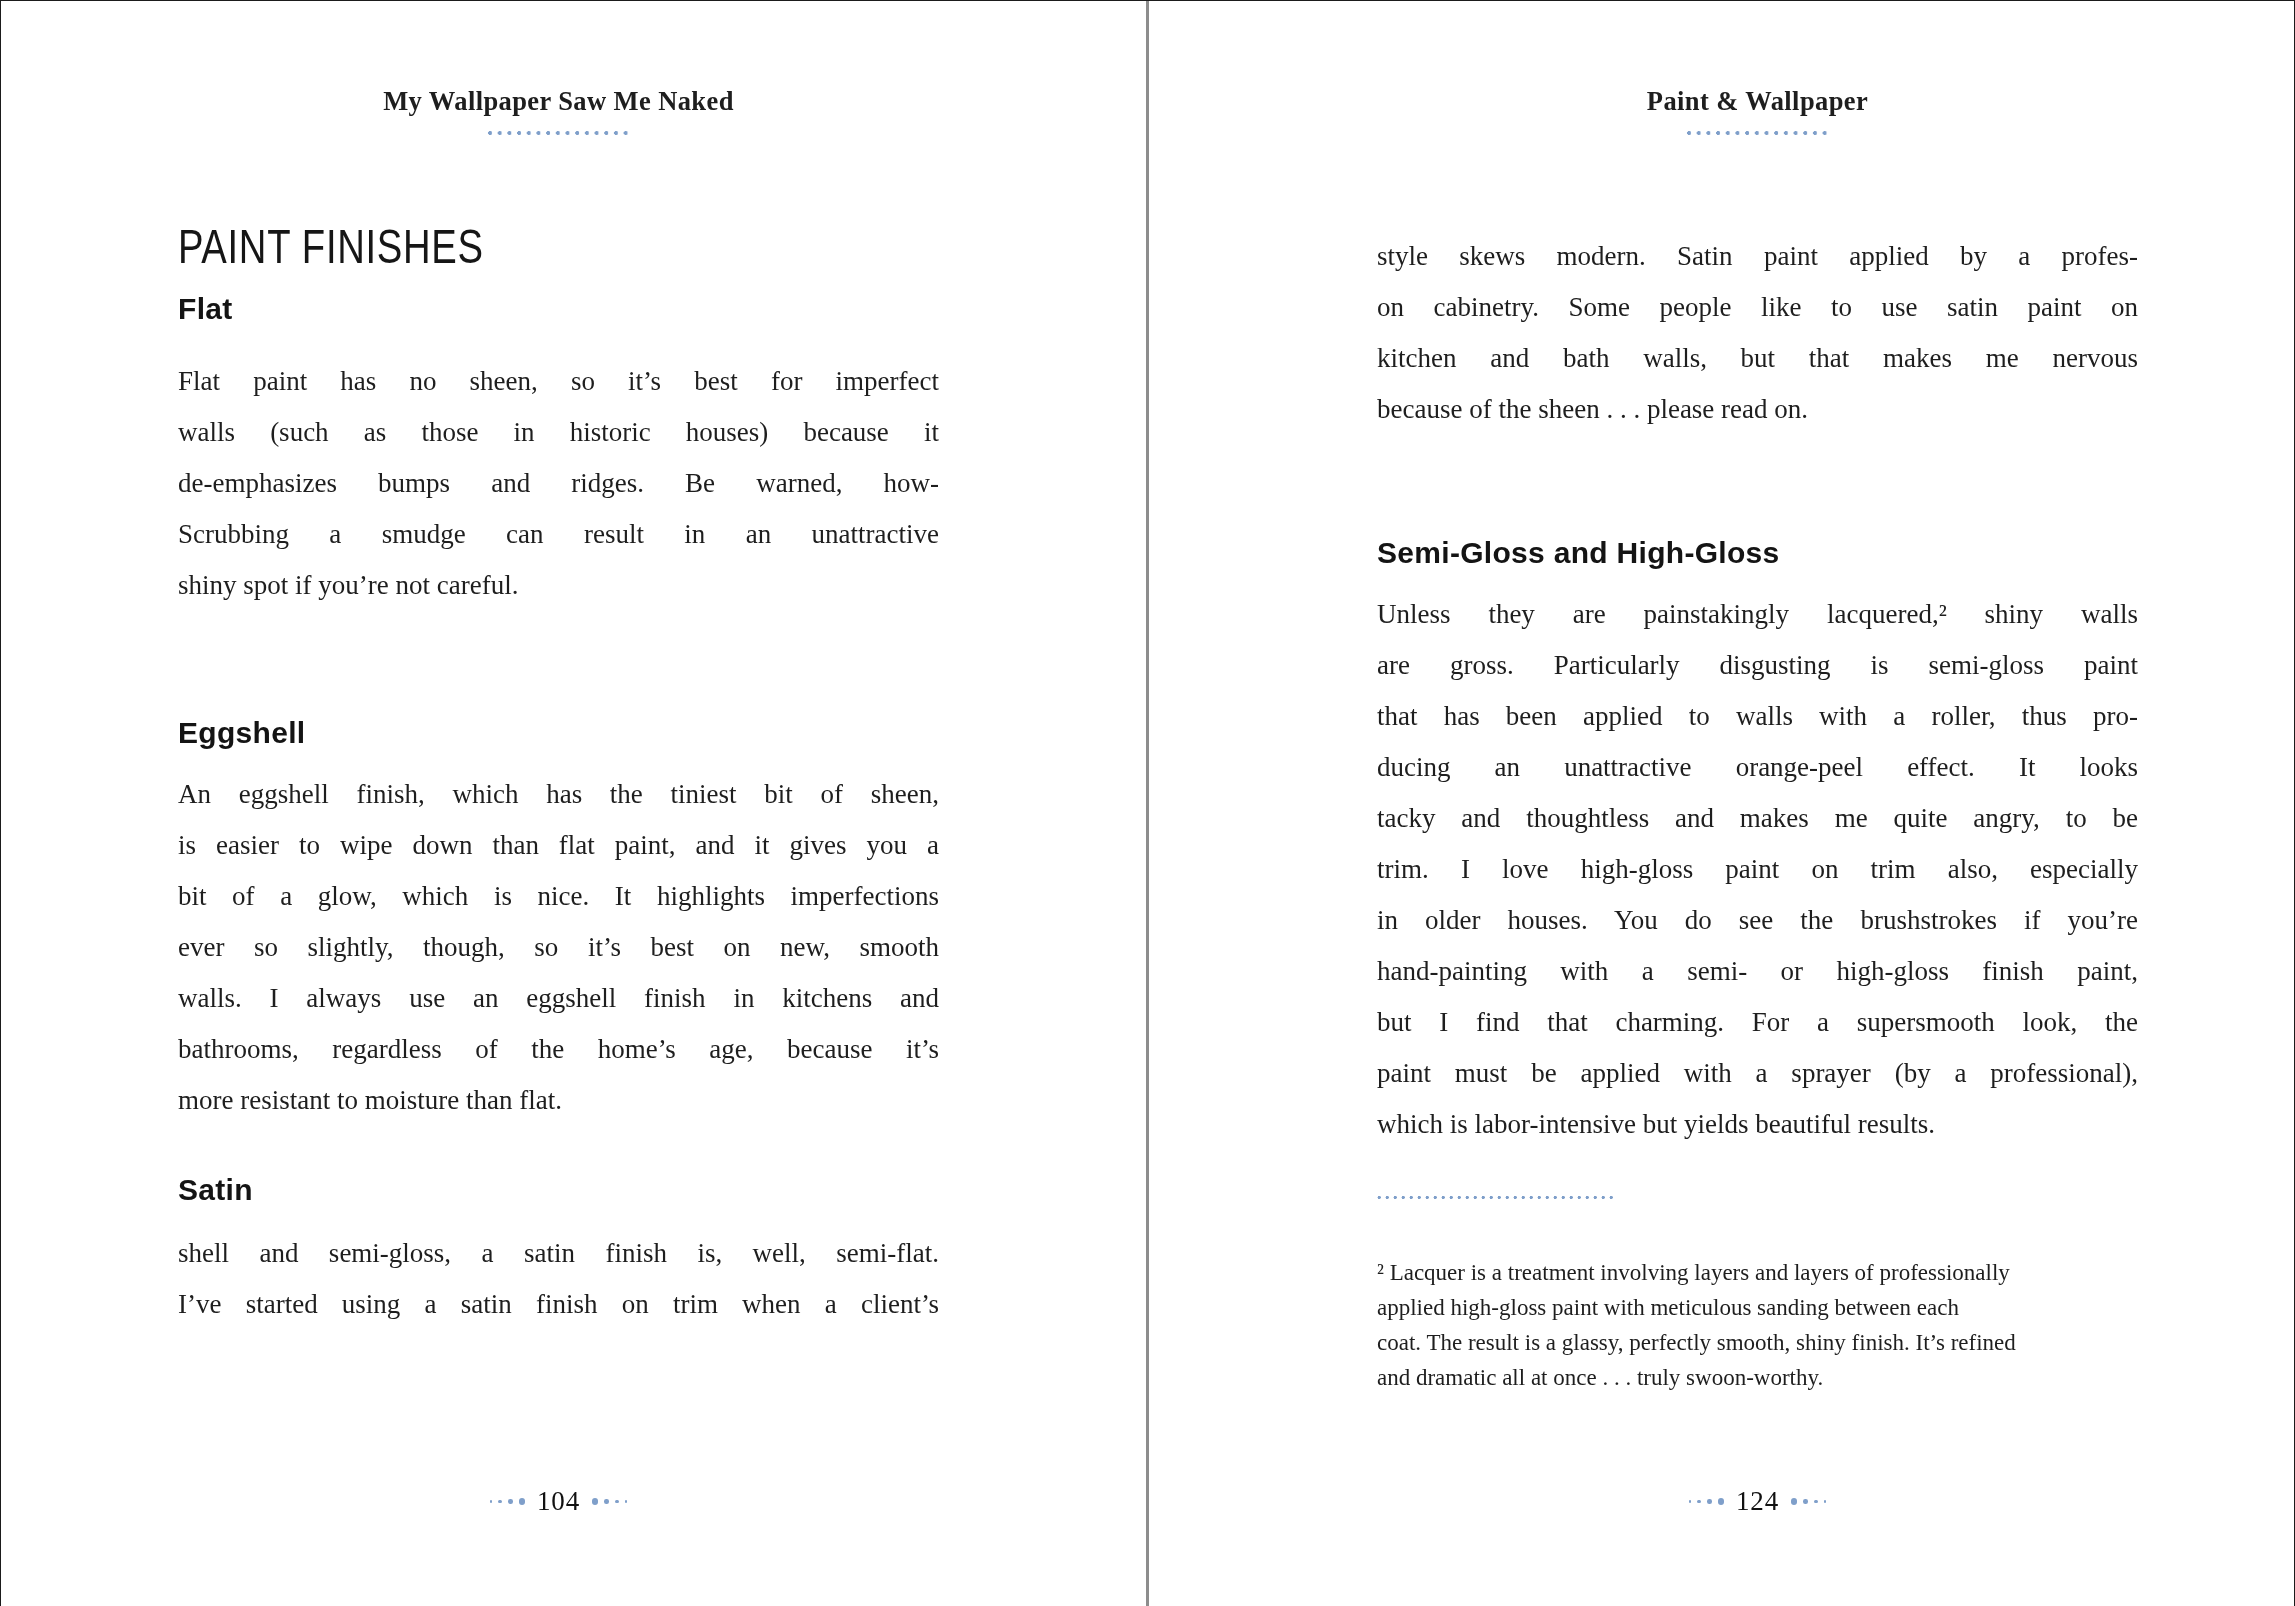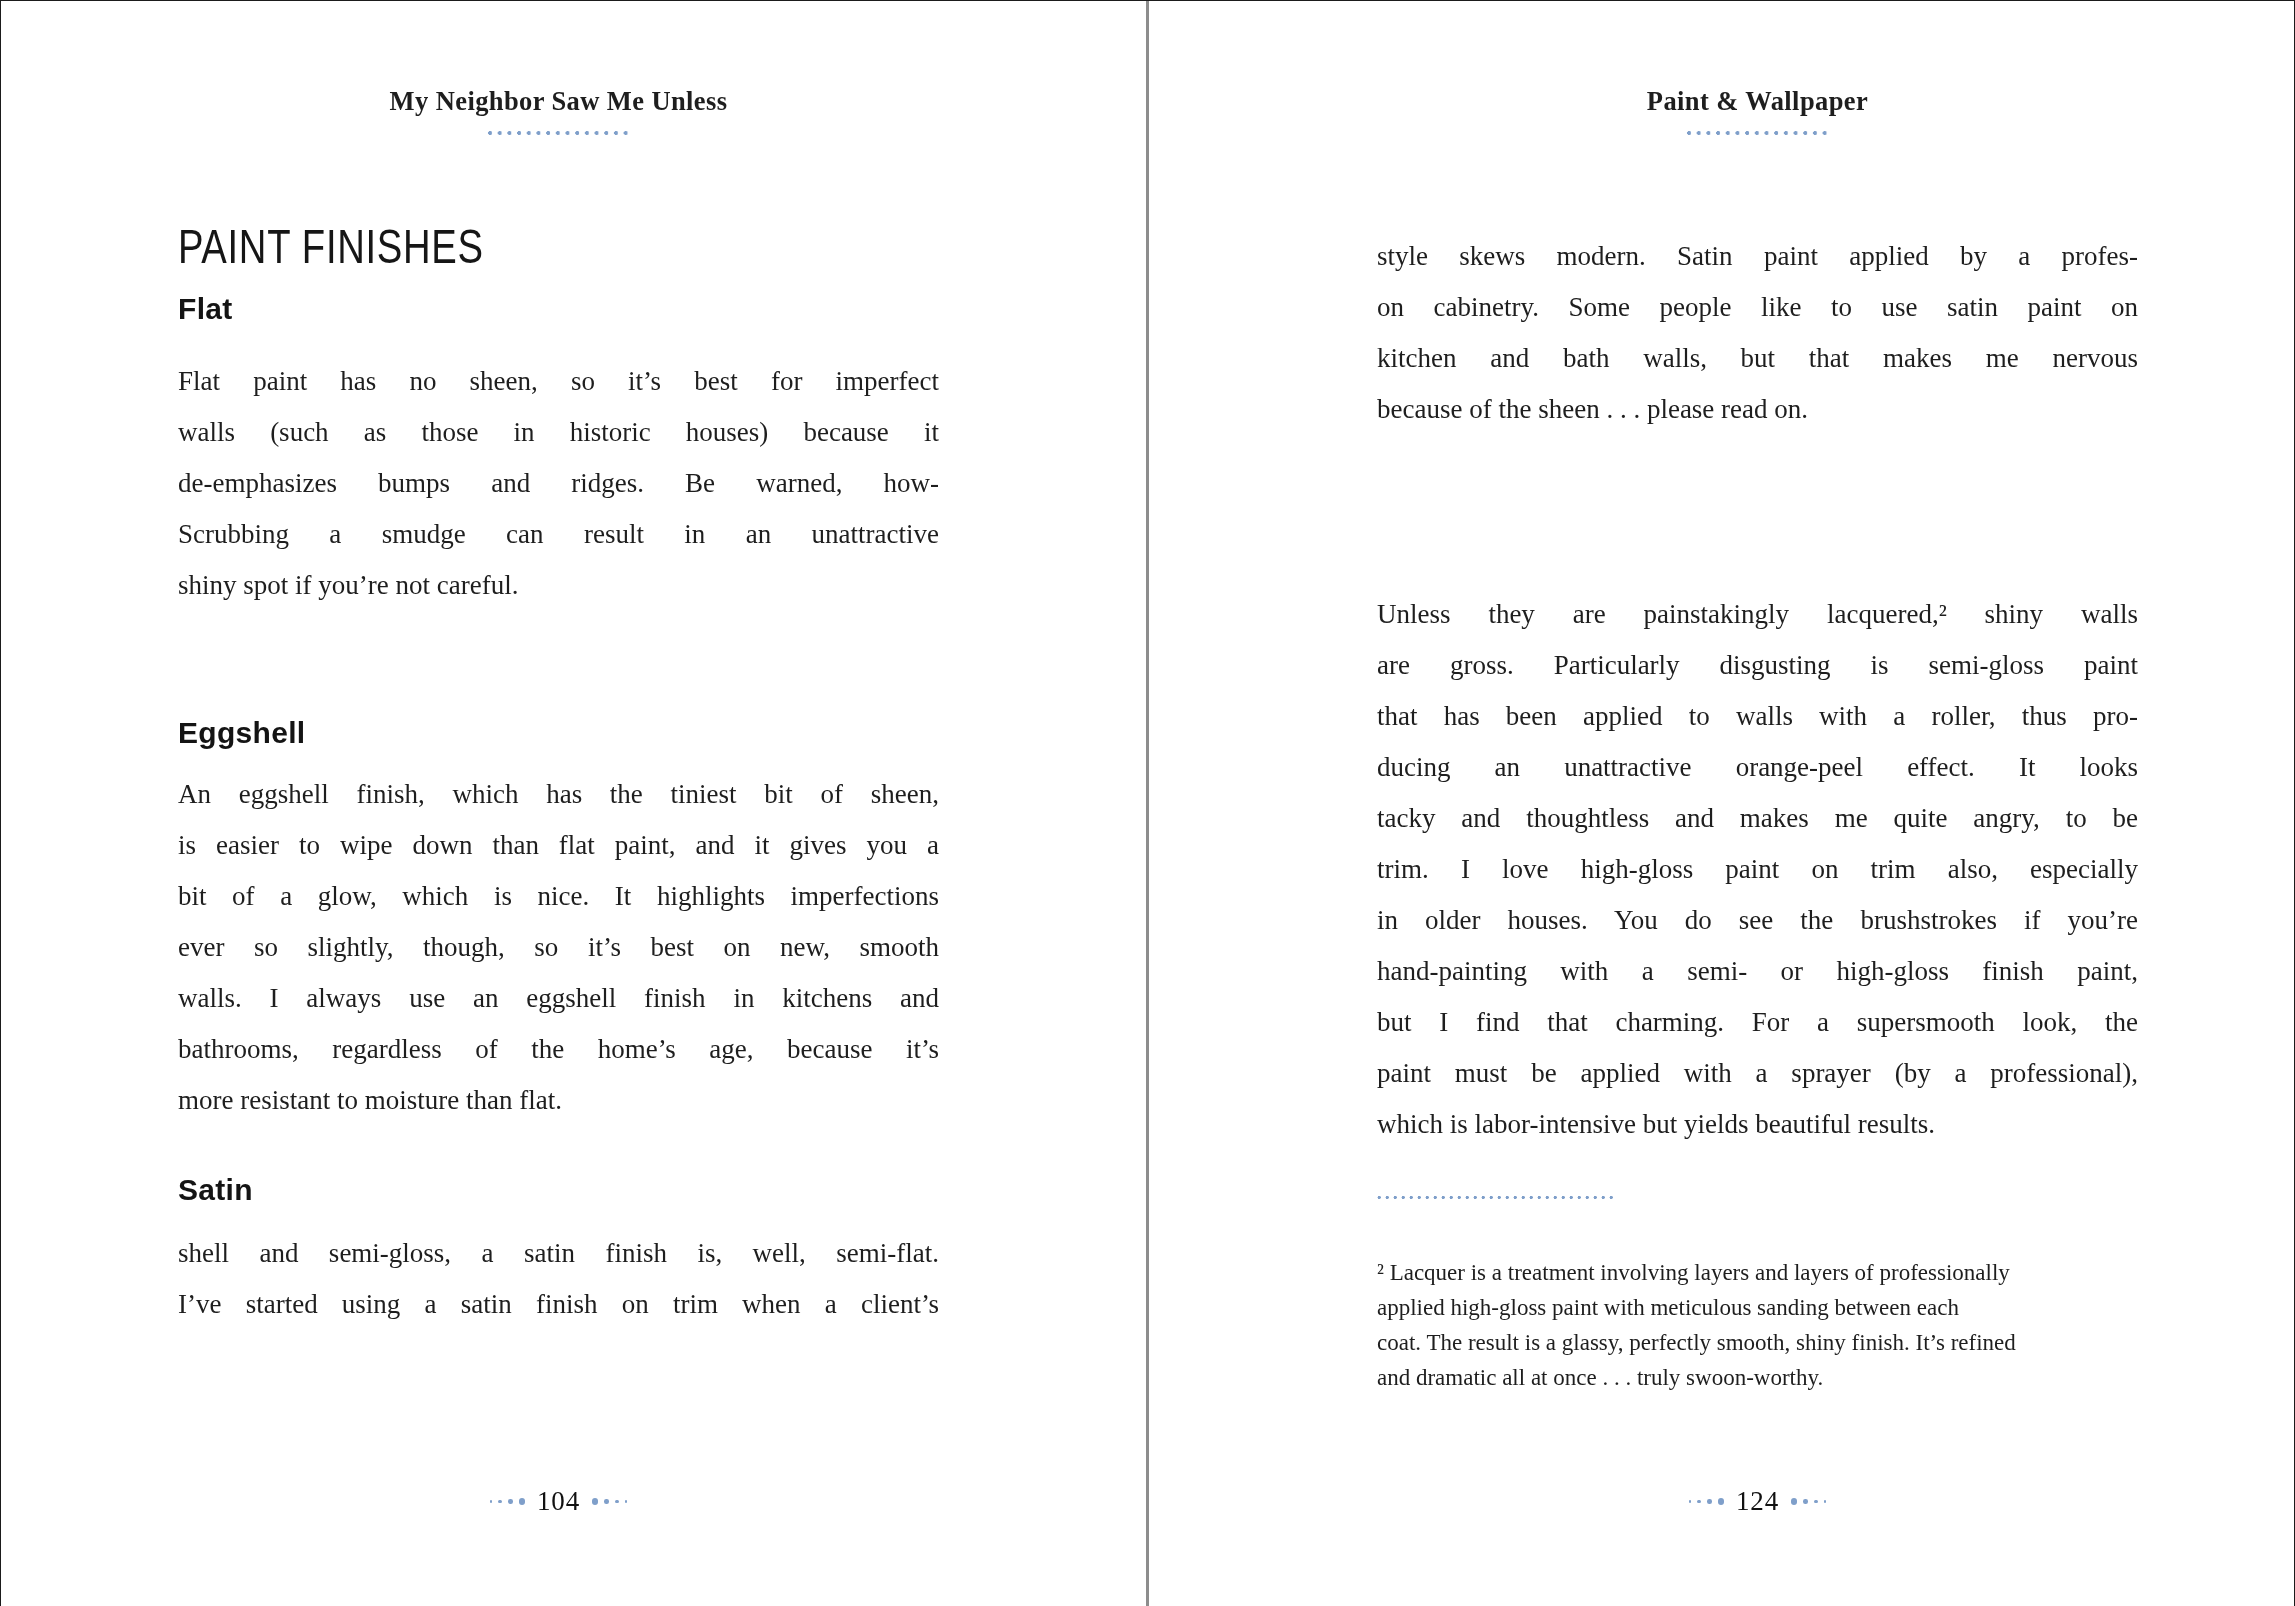--- a/index.html
+++ b/index.html
@@ -85,21 +85,21 @@
 
   i{font-style:italic;}
 </style>
 </head>
 <body>
 
 <div class="stage">
   <div class="gutter"></div>
 
   <div class="page-col left">
-    <div class="running-head">My Neighbor Saw Me Unless</div>
+    <div class="running-head">My Wallpaper Saw Me Naked</div>
     <div class="head-dots"></div>
 
     <div class="page-title">PAINT FINISHES</div>
 
     <div class="sec-heading" style="top:291px">Flat</div>
     <div class="lines" style="top:355px">
         <div class="ln">Flat paint has no sheen, so it’s best for imperfect</div>
         <div class="ln">walls (such as those in historic houses) because it</div>
         <div class="ln">de-emphasizes bumps and ridges. Be warned, how-</div>
         <div class="ln">Scrubbing a smudge can result in an unattractive</div>
@@ -144,20 +144,21 @@
     <div class="running-head">Paint &amp; Wallpaper</div>
     <div class="head-dots"></div>
 
     <div class="lines" style="top:230px">
         <div class="ln">style skews modern. Satin paint applied by a profes-</div>
         <div class="ln">on cabinetry. Some people like to use satin paint on</div>
         <div class="ln">kitchen and bath walls, but that makes me nervous</div>
         <div class="ln natural">because of the sheen . . . please read on.</div>
       </div>
 
+    <div class="sec-heading" style="top:535px">Semi-Gloss and High-Gloss</div>
     <div class="lines" style="top:588px">
         <div class="ln">Unless they are painstakingly lacquered,² shiny walls</div>
         <div class="ln">are gross. Particularly disgusting is semi-gloss paint</div>
         <div class="ln">that has been applied to walls with a roller, thus pro-</div>
         <div class="ln">ducing an unattractive orange-peel effect. It looks</div>
         <div class="ln">tacky and thoughtless and makes me quite angry, to be</div>
         <div class="ln">trim. I love high-gloss paint on trim also, especially</div>
         <div class="ln">in older houses. You do see the brushstrokes if you’re</div>
         <div class="ln">hand-painting with a semi- or high-gloss finish paint,</div>
         <div class="ln">but I find that charming. For a supersmooth look, the</div>

